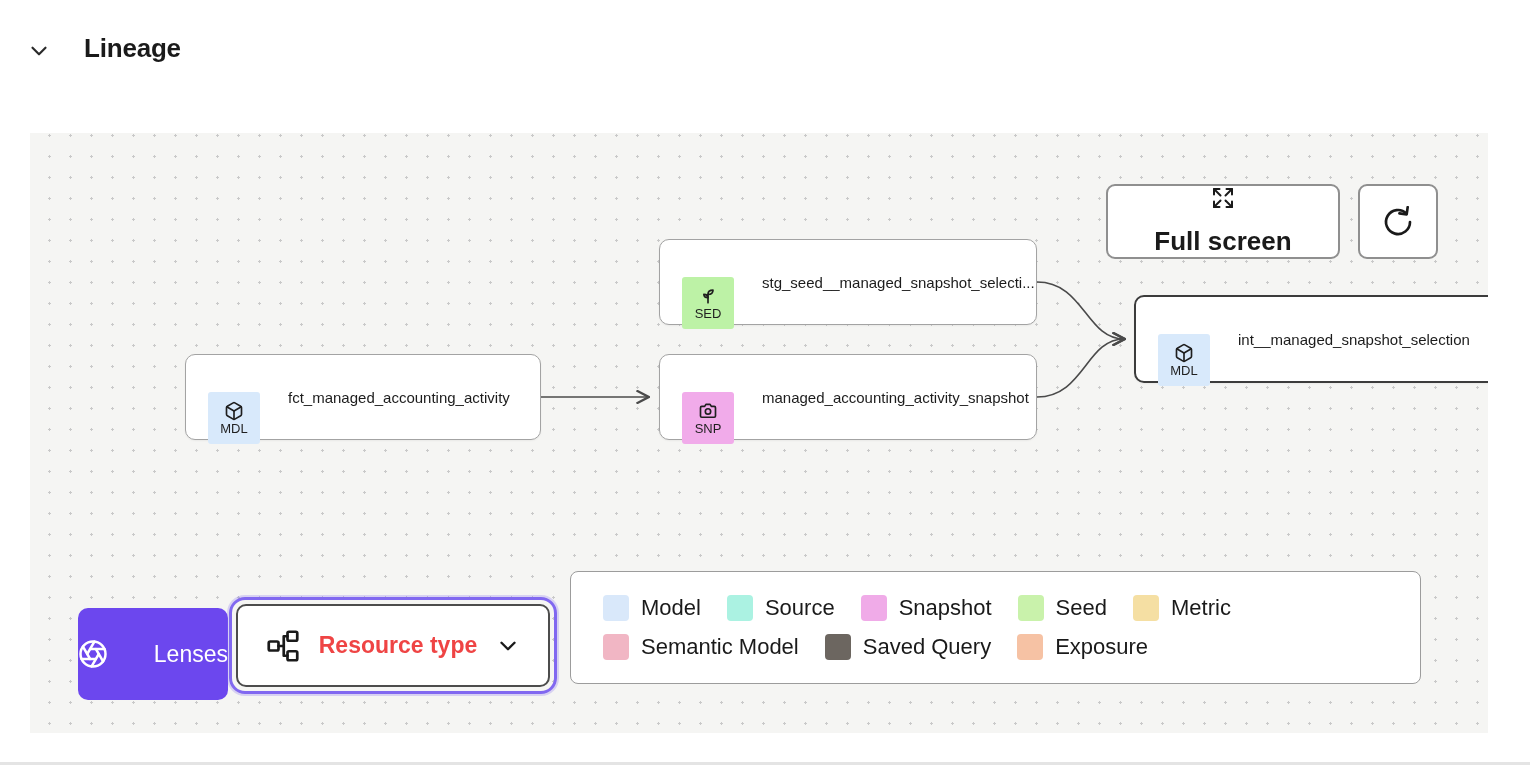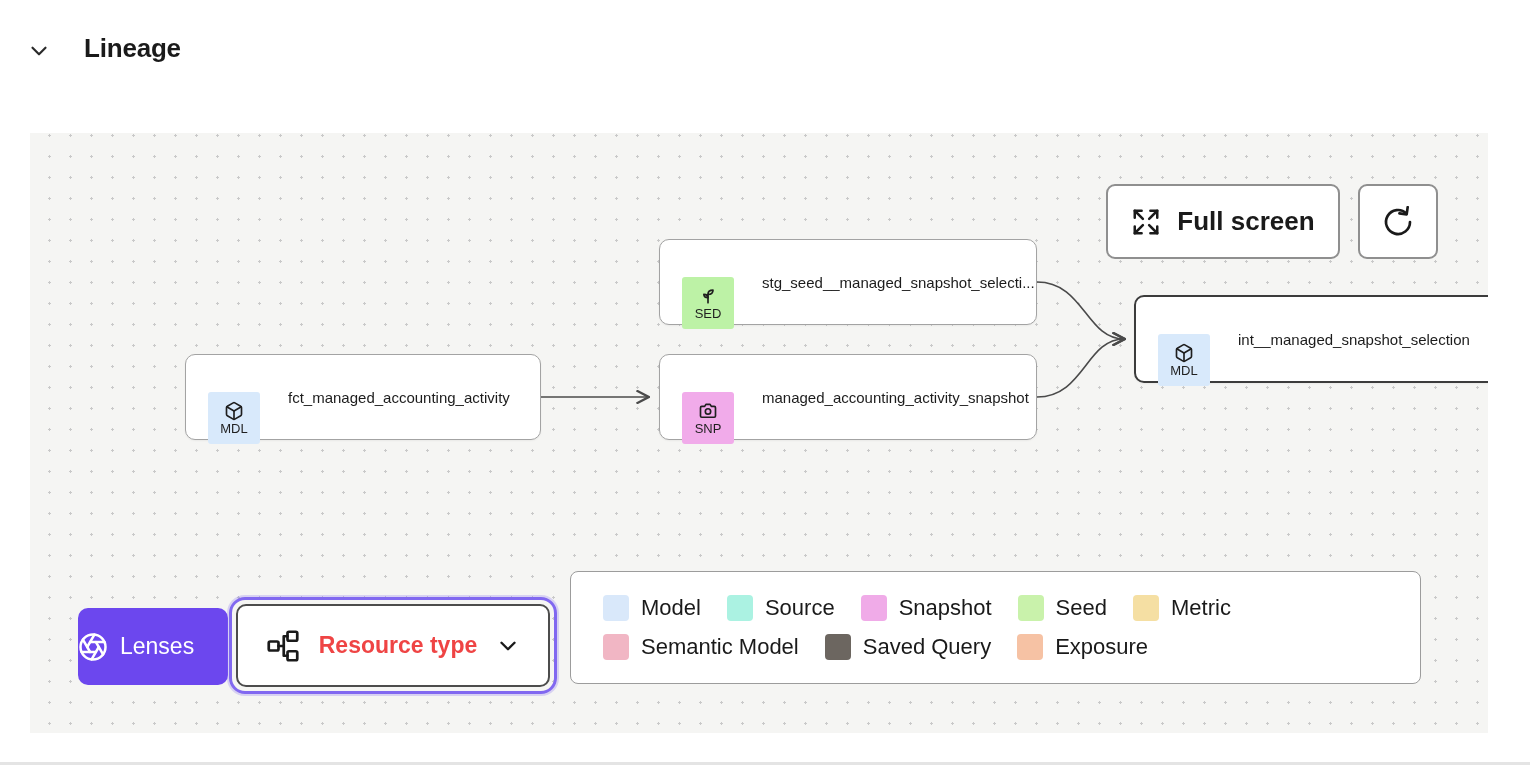--- a/index.html
+++ b/index.html
@@ -15,41 +15,41 @@
   .canvas { position: absolute; left: 30px; top: 133px; width: 1458px; height: 600px;
     background-color: #f5f5f3;
     background-image: radial-gradient(circle, #c9c9c9 1.3px, rgba(0,0,0,0) 1.4px);
     background-size: 21px 21px; background-position: 9px 13px;
     overflow: hidden; }
 
   .edges { position: absolute; left: 0; top: 0; width: 1458px; height: 600px; pointer-events: none; }
 
   
   .ctrl-btn { position: absolute; display: flex; align-items: center; justify-content: center; gap: 16px;
-    background: #ffffff; border: 2px solid #8f8f8f; border-radius: 9px; color: #1a1a1a; cursor: pointer; }
+    background: #ffffff; border: 2px solid #8f8f8f; border-radius: 9px; color: #1a1a1a; cursor: pointer; flex-direction: column; }
   .fullscreen-btn { left: 1076px; top: 51px; width: 234px; height: 75px; font-size: 26px; font-weight: 600; }
   .refresh-btn { left: 1328px; top: 51px; width: 80px; height: 75px; }
 
   
   .node { position: absolute; display: flex; align-items: center; gap: 28px; padding-left: 22px;
     background: #ffffff; border: 1.5px solid #a3a3a3; border-radius: 10px; cursor: pointer;
     box-shadow: 0 1px 2px rgba(0,0,0,0.05); }
   .node.selected { border: 2.5px solid #3c3c3c; }
   .node-badge { width: 52px; height: 52px; border-radius: 3px; display: flex; flex-direction: column;
     align-items: center; justify-content: center; gap: 1px; flex: none; margin-top: 41px; }
   .node-badge .code { font-size: 13px; font-weight: 500; color: #1f1f1f; line-height: 1; }
   .node-label { font-size: 15px; color: #1c1c1c; white-space: nowrap; }
   .node-seed { left: 629px; top: 106px; width: 378px; height: 86px; }
   .node-fct { left: 155px; top: 221px; width: 356px; height: 86px; }
   .node-snp { left: 629px; top: 221px; width: 378px; height: 86px; }
   .node-int { left: 1104px; top: 162px; width: 420px; height: 88px; }
 
   
-  .lenses-btn { position: absolute; left: 48px; top: 475px; width: 150px; height: 77px;
-    display: flex; align-items: center; justify-content: flex-start; gap: 12px;
+  .lenses-btn { position: absolute; left: 48px; top: 475px; width: 150px; height: 92px;
+    display: flex; align-items: center; justify-content: space-between; gap: 12px;
     border: none; border-radius: 10px; color: #ffffff; font-size: 23px; font-weight: 500; cursor: pointer; }
   .resource-wrap { position: absolute; left: 199px; top: 464px; width: 328px; height: 97px;
     border: 3.5px solid #8168f0; border-radius: 16px; padding: 4px;
     box-shadow: 0 0 0 2px rgba(129,104,240,0.25); background: transparent; }
   .resource-btn { width: 100%; height: 100%; background: #ffffff; border: 2px solid #4c4c4c; border-radius: 10px;
     display: flex; align-items: center; justify-content: center; gap: 18px;
     font-size: 23px; font-weight: 600; color: #ef4444; cursor: pointer; }
 
   
   .legend { position: absolute; left: 540px; top: 438px; width: 851px; height: 113px;

